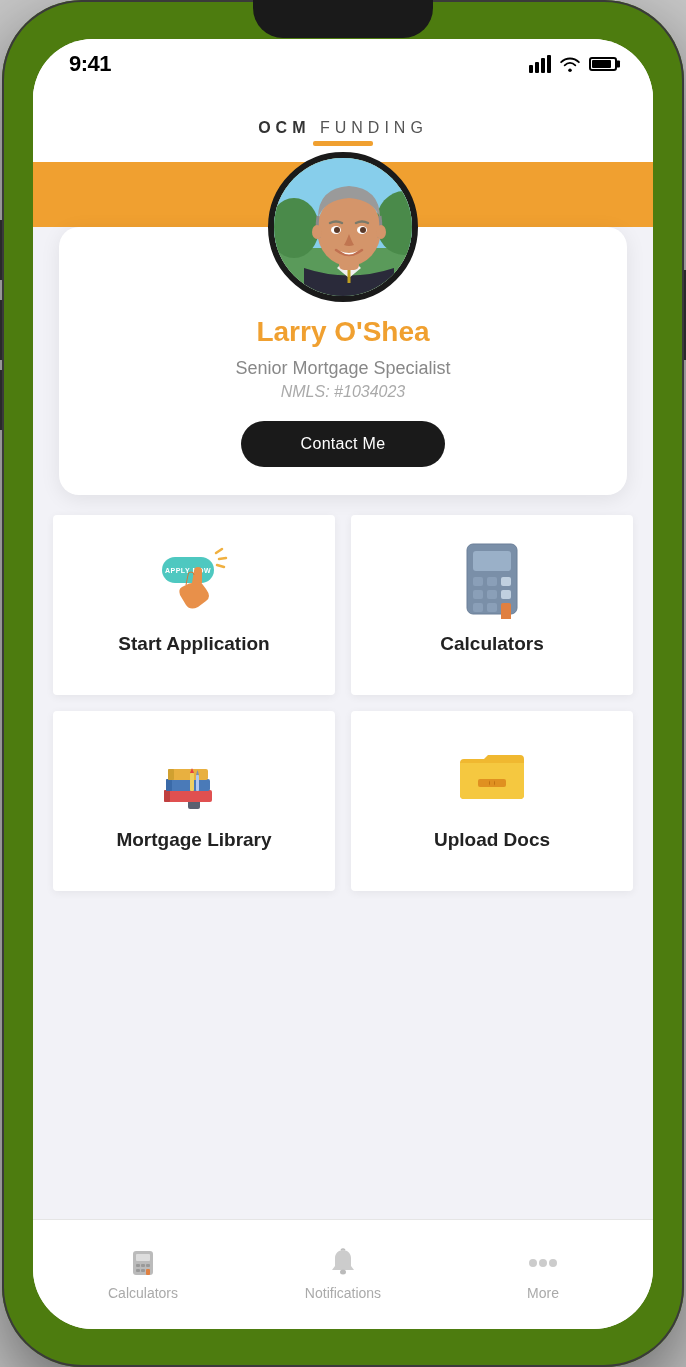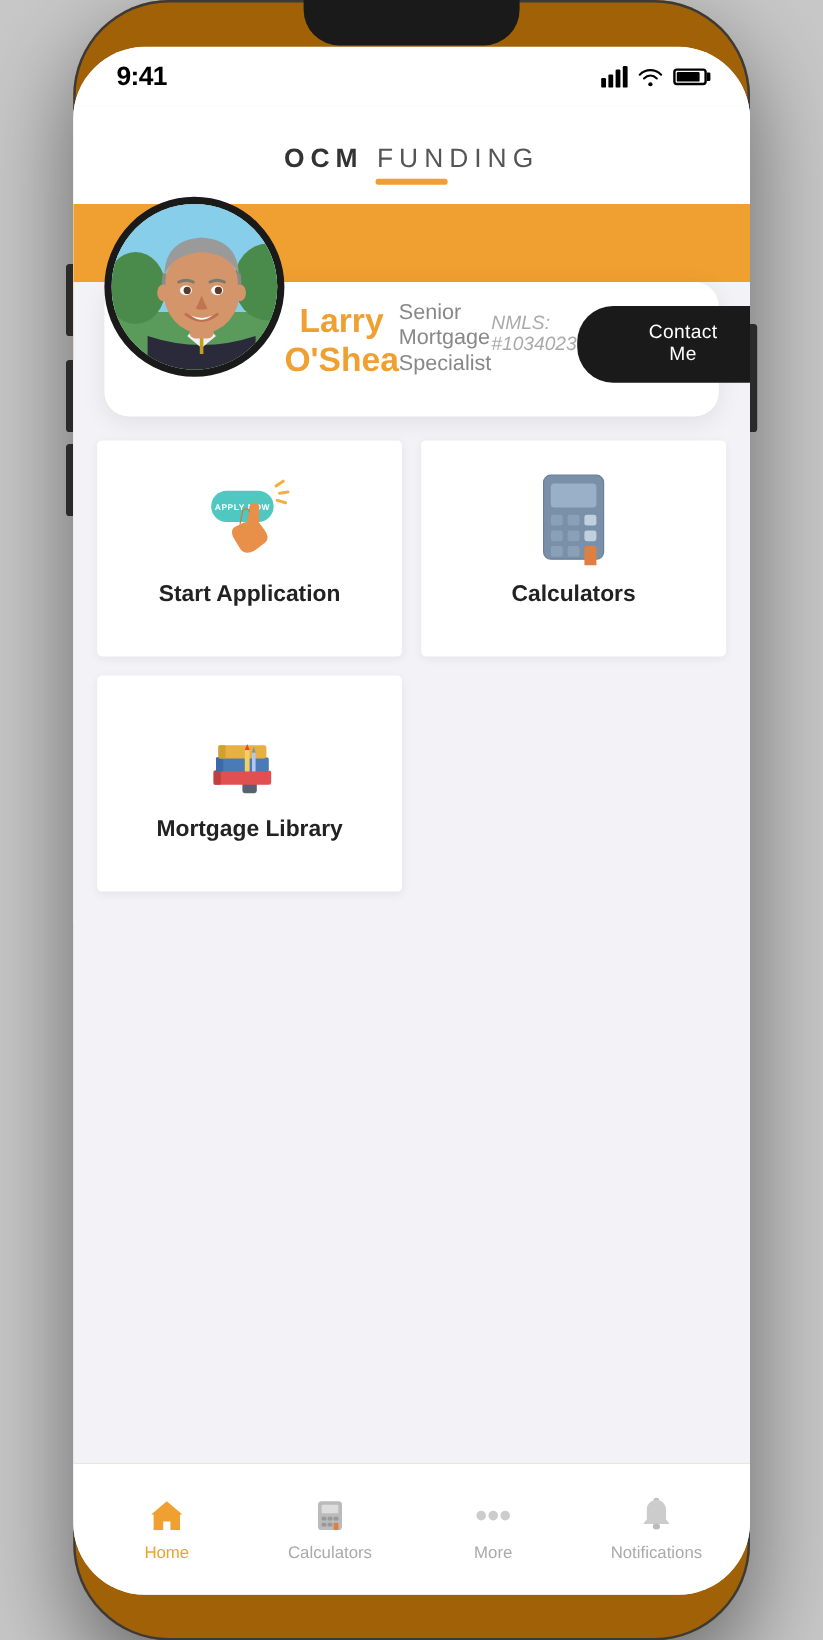--- a/index.html
+++ b/index.html
@@ -6,23 +6,23 @@
     body {
       background: #c8c8c8;
       display: flex;
       justify-content: center;
       align-items: center;
       min-height: 100vh;
       font-family: -apple-system, BlinkMacSystemFont, 'Helvetica Neue', Arial, sans-serif;
     }
 
     .phone-outer {
-      width: 564px;
+      width: 682px;
       height: 1367px;
-      background: #a16207;
+      background: #4d7c0f;
       border-radius: 80px;
       position: relative;
       display: flex;
       justify-content: center;
       align-items: center;
       box-shadow: 0 30px 80px rgba(0,0,0,0.5), inset 0 0 0 2px #3a3a3a;
     }
 
     
     .phone-outer::before {
@@ -251,21 +251,21 @@
     }
 
     .orange-top {
       background: #f0a030;
       height: 130px;
       width: 100%;
     }
 
     .profile-float {
       display: flex;
-      flex-direction: row;
+      flex-direction: column;
       align-items: center;
       margin: 0 26px;
       background: white;
       border-radius: 20px;
       padding-bottom: 28px;
       margin-top: -65px;
       position: relative;
       z-index: 2;
       box-shadow: 0 4px 20px rgba(0,0,0,0.08);
     }
@@ -339,21 +339,21 @@
         <div class="battery-body">
           <div class="battery-fill"></div>
         </div>
       </div>
     </div>
 
     <div class="scroll-content">
 
       <div class="header-section">
         <div class="logo-area">
-          <div style="font-size:22px; letter-spacing:5px; font-weight:400; color:#555;">
+          <div style="font-size:16px; letter-spacing:5px; font-weight:400; color:#555;">
             <span style="font-weight:700; color:#333;">OCM</span><span> FUNDING</span>
           </div>
           <div class="logo-underline"></div>
         </div>
       </div>
 
       <div class="orange-top"></div>
 
       <div style="background:#f2f2f7; padding-bottom: 16px;">
         <div class="profile-float">
@@ -473,71 +473,78 @@
 
                 <rect x="36" y="38" width="4" height="18" rx="1" fill="#f0d060"></rect>
                 <path d="M36 38 L38 33 L40 38Z" fill="#e84040"></path>
                 <rect x="42" y="40" width="3" height="16" rx="1" fill="#b0c8f0"></rect>
                 <path d="M42 40 L43.5 35 L45 40Z" fill="#8090b0"></path>
               </svg>
             </div>
             <span class="grid-card-label">Mortgage Library</span>
           </div>
 
+          <div class="grid-card">
+            <div class="grid-card-icon">
+              <svg width="80" height="80" viewBox="0 0 80 80" xmlns="http://www.w3.org/2000/svg">
+
+                <path d="M8 28 Q8 24 12 24 L32 24 L36 20 L68 20 Q72 20 72 24 L72 60 Q72 64 68 64 L12 64 Q8 64 8 60Z" fill="#f0b830"></path>
+
+                <path d="M8 28 L8 60 Q8 64 12 64 L68 64 Q72 64 72 60 L72 28Z" fill="#f5c840"></path>
+
+                <rect x="26" y="44" width="28" height="8" rx="2" fill="#e09020"></rect>
+                <circle cx="40" cy="48" r="3" fill="#c07010"></circle>
+                <rect x="38" y="44" width="4" height="8" fill="#e09020"></rect>
+              </svg>
+            </div>
+            <span class="grid-card-label">Upload Docs</span>
+          </div>
 
         </div>
       </div>
     </div>
 
     <div class="bottom-nav">
 
-      <div class="nav-item">
-        <div class="nav-icon">
-          <svg width="30" height="30" viewBox="0 0 30 30" xmlns="http://www.w3.org/2000/svg">
-            <path d="M15 3 L28 14 L26 14 L26 27 L18 27 L18 20 L12 20 L12 27 L4 27 L4 14 L2 14Z" fill="#f0a030"></path>
-          </svg>
-        </div>
-        <span class="nav-label active">Home</span>
-      </div>
 
       <div class="nav-item">
         <div class="nav-icon">
           <svg width="28" height="28" viewBox="0 0 28 28" xmlns="http://www.w3.org/2000/svg">
             <rect x="4" y="2" width="20" height="24" rx="3" fill="#bbb"></rect>
             <rect x="7" y="5" width="14" height="7" rx="1" fill="#ddd"></rect>
             <rect x="7" y="15" width="4" height="3" rx="1" fill="#999"></rect>
             <rect x="12" y="15" width="4" height="3" rx="1" fill="#999"></rect>
             <rect x="17" y="15" width="4" height="3" rx="1" fill="#999"></rect>
             <rect x="7" y="20" width="4" height="3" rx="1" fill="#999"></rect>
             <rect x="12" y="20" width="4" height="3" rx="1" fill="#999"></rect>
             <rect x="17" y="20" width="4" height="6" rx="1" fill="#e08040"></rect>
           </svg>
         </div>
         <span class="nav-label">Calculators</span>
       </div>
 
 
       <div class="nav-item">
         <div class="nav-icon">
+          <svg width="28" height="30" viewBox="0 0 28 30" xmlns="http://www.w3.org/2000/svg">
+            <path d="M14 2 Q14 2 14 2 C9 2 6 6 6 10 L6 18 L3 22 L25 22 L22 18 L22 10 C22 6 19 2 14 2Z" fill="#ccc"></path>
+            <ellipse cx="14" cy="24" rx="3" ry="2.5" fill="#bbb"></ellipse>
+            <path d="M12 2 Q14 0 16 2" stroke="#bbb" stroke-width="1.5" fill="none"></path>
+          </svg>
+        </div>
+        <span class="nav-label">Notifications</span>
+      </div>
+
+      <div class="nav-item">
+        <div class="nav-icon">
           <svg width="30" height="14" viewBox="0 0 30 14" xmlns="http://www.w3.org/2000/svg">
             <circle cx="5" cy="7" r="4" fill="#ccc"></circle>
             <circle cx="15" cy="7" r="4" fill="#ccc"></circle>
             <circle cx="25" cy="7" r="4" fill="#ccc"></circle>
           </svg>
         </div>
         <span class="nav-label">More</span>
       </div>
 
-      <div class="nav-item">
-        <div class="nav-icon">
-          <svg width="28" height="30" viewBox="0 0 28 30" xmlns="http://www.w3.org/2000/svg">
-            <path d="M14 2 Q14 2 14 2 C9 2 6 6 6 10 L6 18 L3 22 L25 22 L22 18 L22 10 C22 6 19 2 14 2Z" fill="#ccc"></path>
-            <ellipse cx="14" cy="24" rx="3" ry="2.5" fill="#bbb"></ellipse>
-            <path d="M12 2 Q14 0 16 2" stroke="#bbb" stroke-width="1.5" fill="none"></path>
-          </svg>
-        </div>
-        <span class="nav-label">Notifications</span>
-      </div>
-
     </div>
 
   </div>
 </div>
 
 </body></html>

